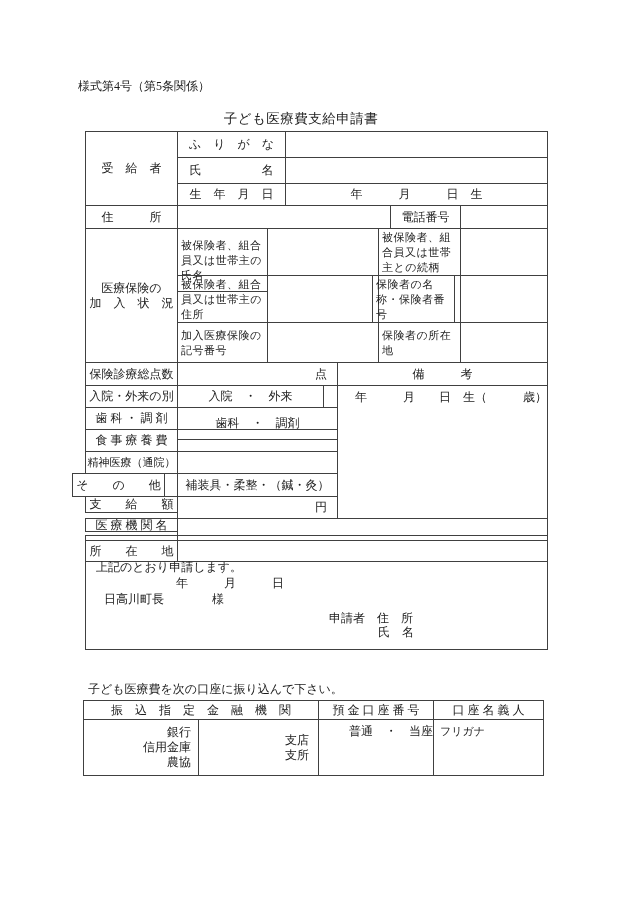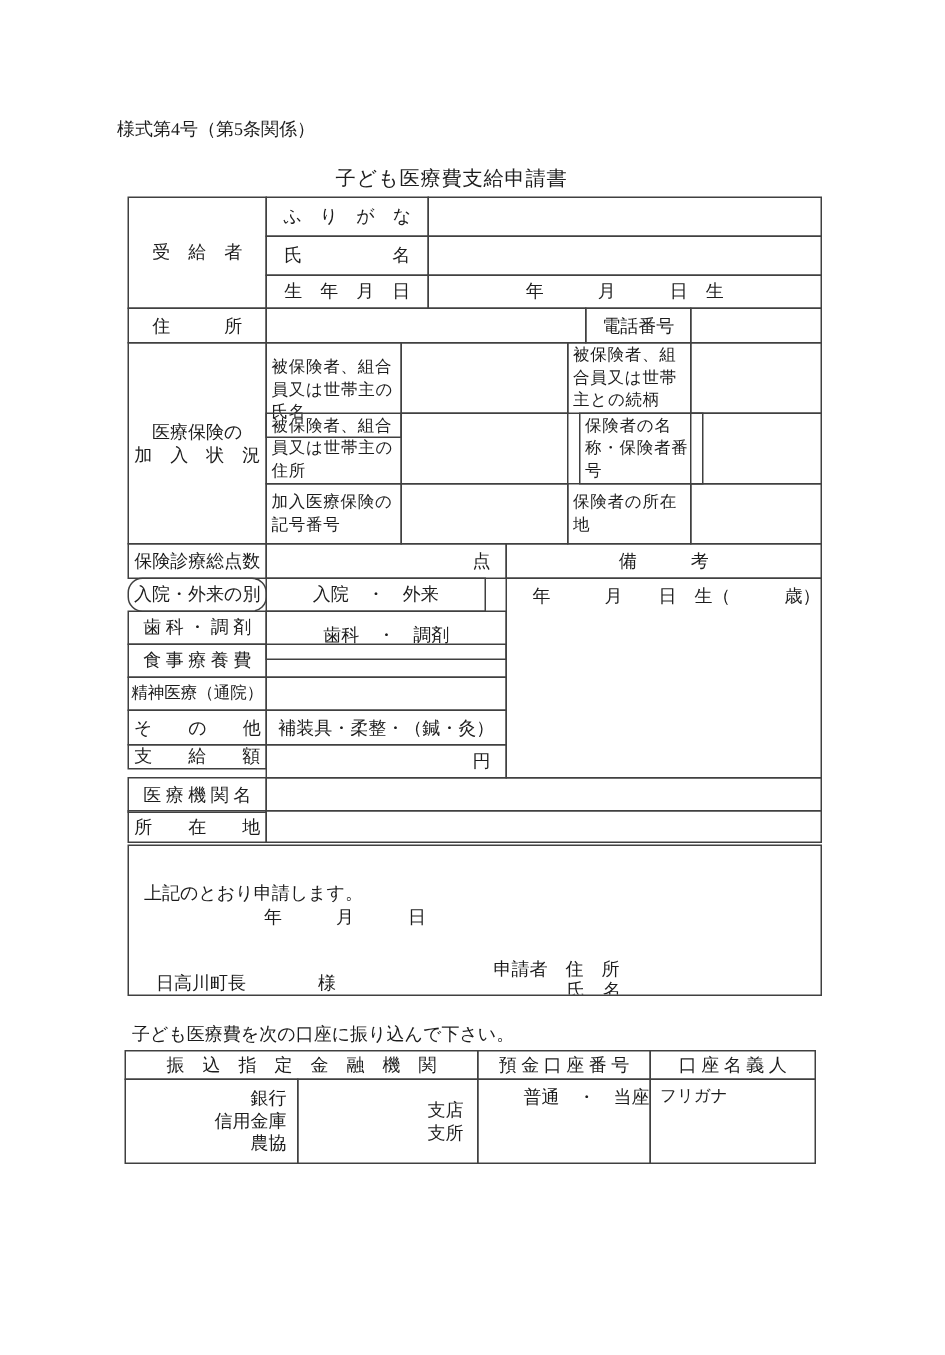--- a/index.html
+++ b/index.html
@@ -52,61 +52,61 @@
       <div>加　入　状　況</div>
     </div>
   </div>
   <div class="cell cl wraplbl" style="left:177px; top:228px; width:91px; height:64px;">被保険者、組合員又は世帯主の氏名</div>
   <div class="cell" style="left:267px; top:228px; width:112px; height:48px;"></div>
   <div class="cell cl wraplbl" style="left:378px; top:228px; width:83px; height:48px;">被保険者、組合員又は世帯主との続柄</div>
   <div class="cell" style="left:460px; top:228px; width:88px; height:48px;"></div>
 
   <div class="cell cl wraplbl" style="left:177px; top:275px; width:91px; height:48px;">被保険者、組合員又は世帯主の住所</div>
   <div class="cell" style="left:267px; top:275px; width:112px; height:48px;"></div>
-  <div class="cell cl wraplbl" style="left:386px; top:275px; width:83px; height:48px;">保険者の名称・保険者番号</div>
+  <div class="cell cl wraplbl" style="left:372px; top:275px; width:83px; height:48px;">保険者の名称・保険者番号</div>
   <div class="cell" style="left:460px; top:275px; width:88px; height:48px;"></div>
 
   <div class="cell cl wraplbl" style="left:177px; top:322px; width:91px; height:41px;">加入医療保険の記号番号</div>
   <div class="cell" style="left:267px; top:322px; width:112px; height:41px;"></div>
   <div class="cell cl wraplbl" style="left:378px; top:322px; width:83px; height:41px;">保険者の所在地</div>
   <div class="cell" style="left:460px; top:322px; width:88px; height:41px;"></div>
 
   <div class="cell cc" style="left:85px; top:362px; width:93px; height:24px;">保険診療総点数</div>
   <div class="cell cr" style="left:177px; top:362px; width:161px; height:24px;">点</div>
   <div class="cell cc" style="left:337px; top:362px; width:211px; height:24px;">備　　　考</div>
 
-  <div class="cell cc" style="left:85px; top:385px; width:93px; height:23px;border-radius:10px;">入院・外来の別</div>
+  <div class="cell cc" style="left:85px; top:385px; width:93px; height:23px;">入院・外来の別</div>
   <div class="cell cc" style="left:177px; top:385px; width:147px; height:23px;">入院　・　外来</div>
   <div class="cell topline" style="left:337px; top:385px; width:211px; height:134px;">年　　　月　　日　生（　　　歳）</div>
 
   <div class="cell cc" style="left:85px; top:407px; width:93px; height:23px;">歯 科 ・ 調 剤</div>
   <div class="cell cc" style="left:177px; top:407px; width:161px; height:33px;">歯科　・　調剤</div>
 
   <div class="cell cc" style="left:85px; top:429px; width:93px; height:23px;">食 事 療 養 費</div>
   <div class="cell" style="left:177px; top:429px; width:161px; height:23px;"></div>
 
   <div class="cell cc small" style="left:85px; top:451px; width:93px; height:23px;">精神医療（通院）</div>
   <div class="cell" style="left:177px; top:451px; width:161px; height:23px;"></div>
 
-  <div class="cell cc" style="left:85px; top:473px; width:93px; height:24px;">そ　　の　　他</div>
+  <div class="cell cc" style="left:72px; top:473px; width:93px; height:24px;">そ　　の　　他</div>
   <div class="cell cc" style="left:177px; top:473px; width:161px; height:24px;">補装具・柔整・（鍼・灸）</div>
 
   <div class="cell cc" style="left:85px; top:496px; width:93px; height:17px;">支　　給　　額</div>
   <div class="cell cr" style="left:177px; top:496px; width:161px; height:23px;">円</div>
 
-  <div class="cell cc" style="left:85px; top:518px; width:93px; height:24px;">医 療 機 関 名</div>
+  <div class="cell cc" style="left:85px; top:518px; width:93px; height:14px;">医 療 機 関 名</div>
   <div class="cell" style="left:177px; top:518px; width:371px; height:23px;"></div>
 
   <div class="cell cc" style="left:85px; top:540px; width:93px; height:22px;">所　　在　　地</div>
   <div class="cell" style="left:177px; top:540px; width:371px; height:22px;"></div>
 
-  <div class="cell" style="left:85px; top:563px; width:463px; height:101px;">
+  <div class="cell" style="left:85px; top:535px; width:463px; height:115px;">
     <div class="decl-child" style="left:10px; top:24px;">上記のとおり申請します。</div>
     <div class="decl-child" style="left:90px; top:40px;">年　　　月　　　日</div>
-    <div class="decl-child" style="left:18px; top:56px;margin-top:28px;">日高川町長　　　　様</div>
+    <div class="decl-child" style="left:18px; top:56px;">日高川町長　　　　様</div>
     <div class="decl-child" style="left:243px; top:75px;">申請者　住　所</div>
     <div class="decl-child" style="left:292px; top:89px;">氏　名</div>
   </div>
 
   <div class="freetext" style="left:88px; top:682px;">子ども医療費を次の口座に振り込んで下さい。</div>
 
   <div class="cell cc" style="left:83px; top:700px; width:236px; height:20px;">振　込　指　定　金　融　機　関</div>
   <div class="cell cc" style="left:318px; top:700px; width:116px; height:20px;">預 金 口 座 番 号</div>
   <div class="cell cc" style="left:433px; top:700px; width:111px; height:20px;">口 座 名 義 人</div>
 

